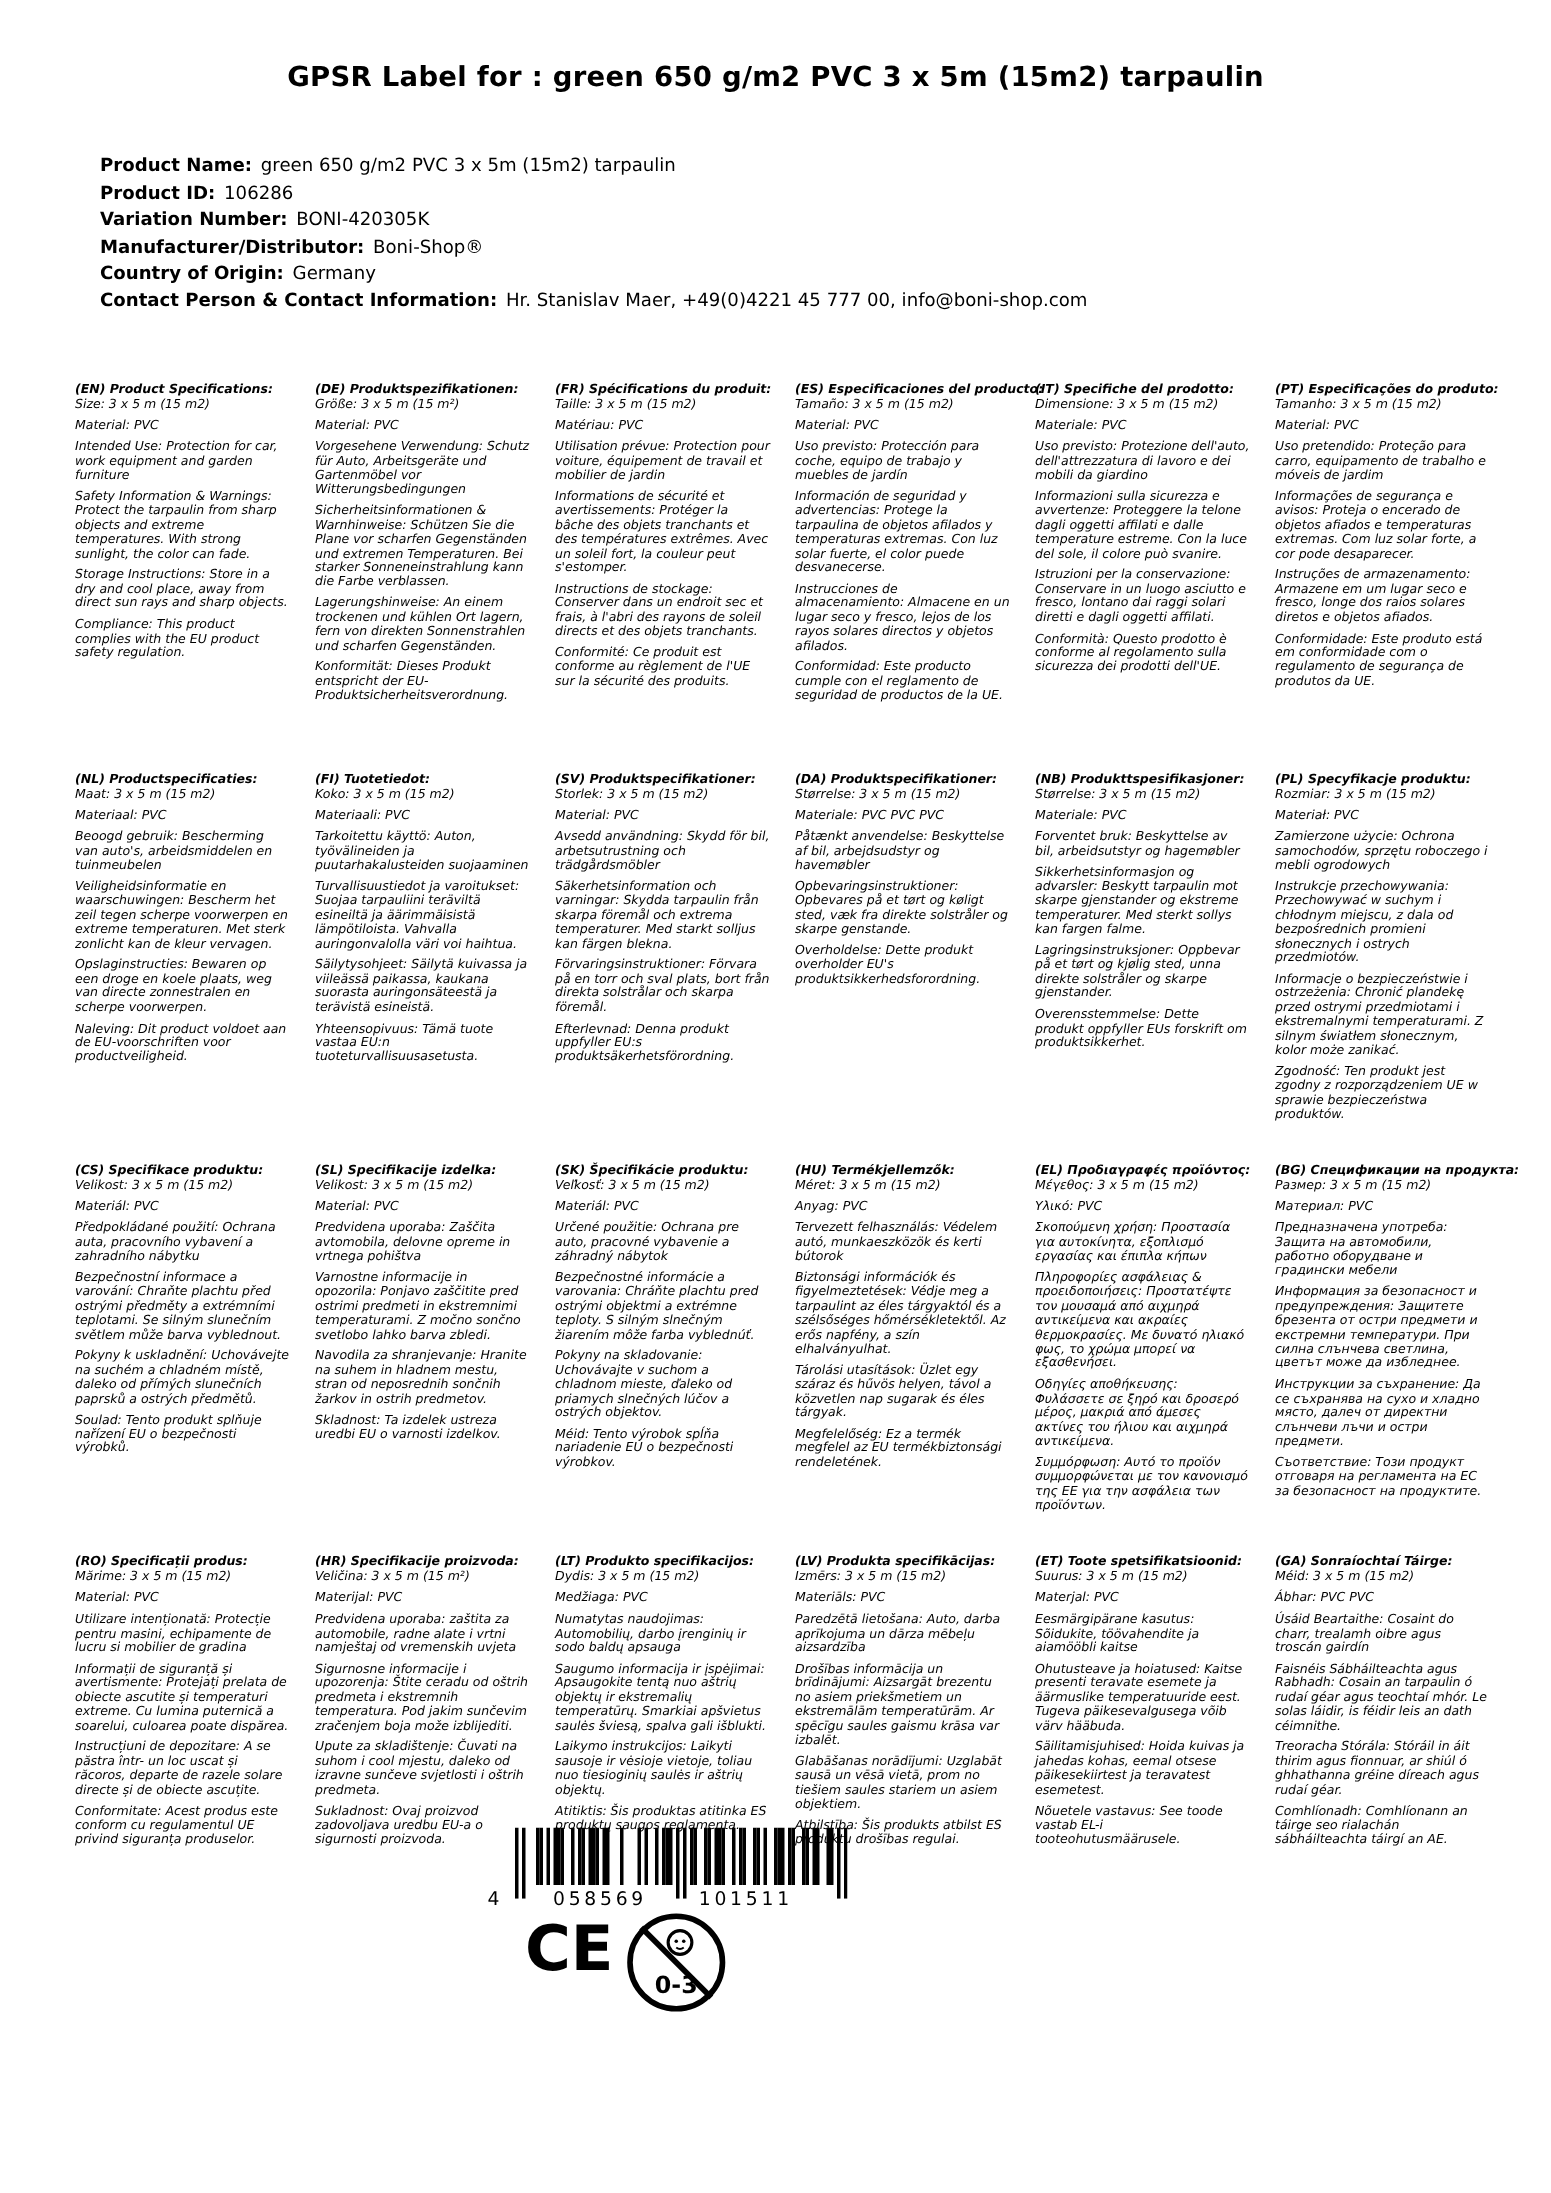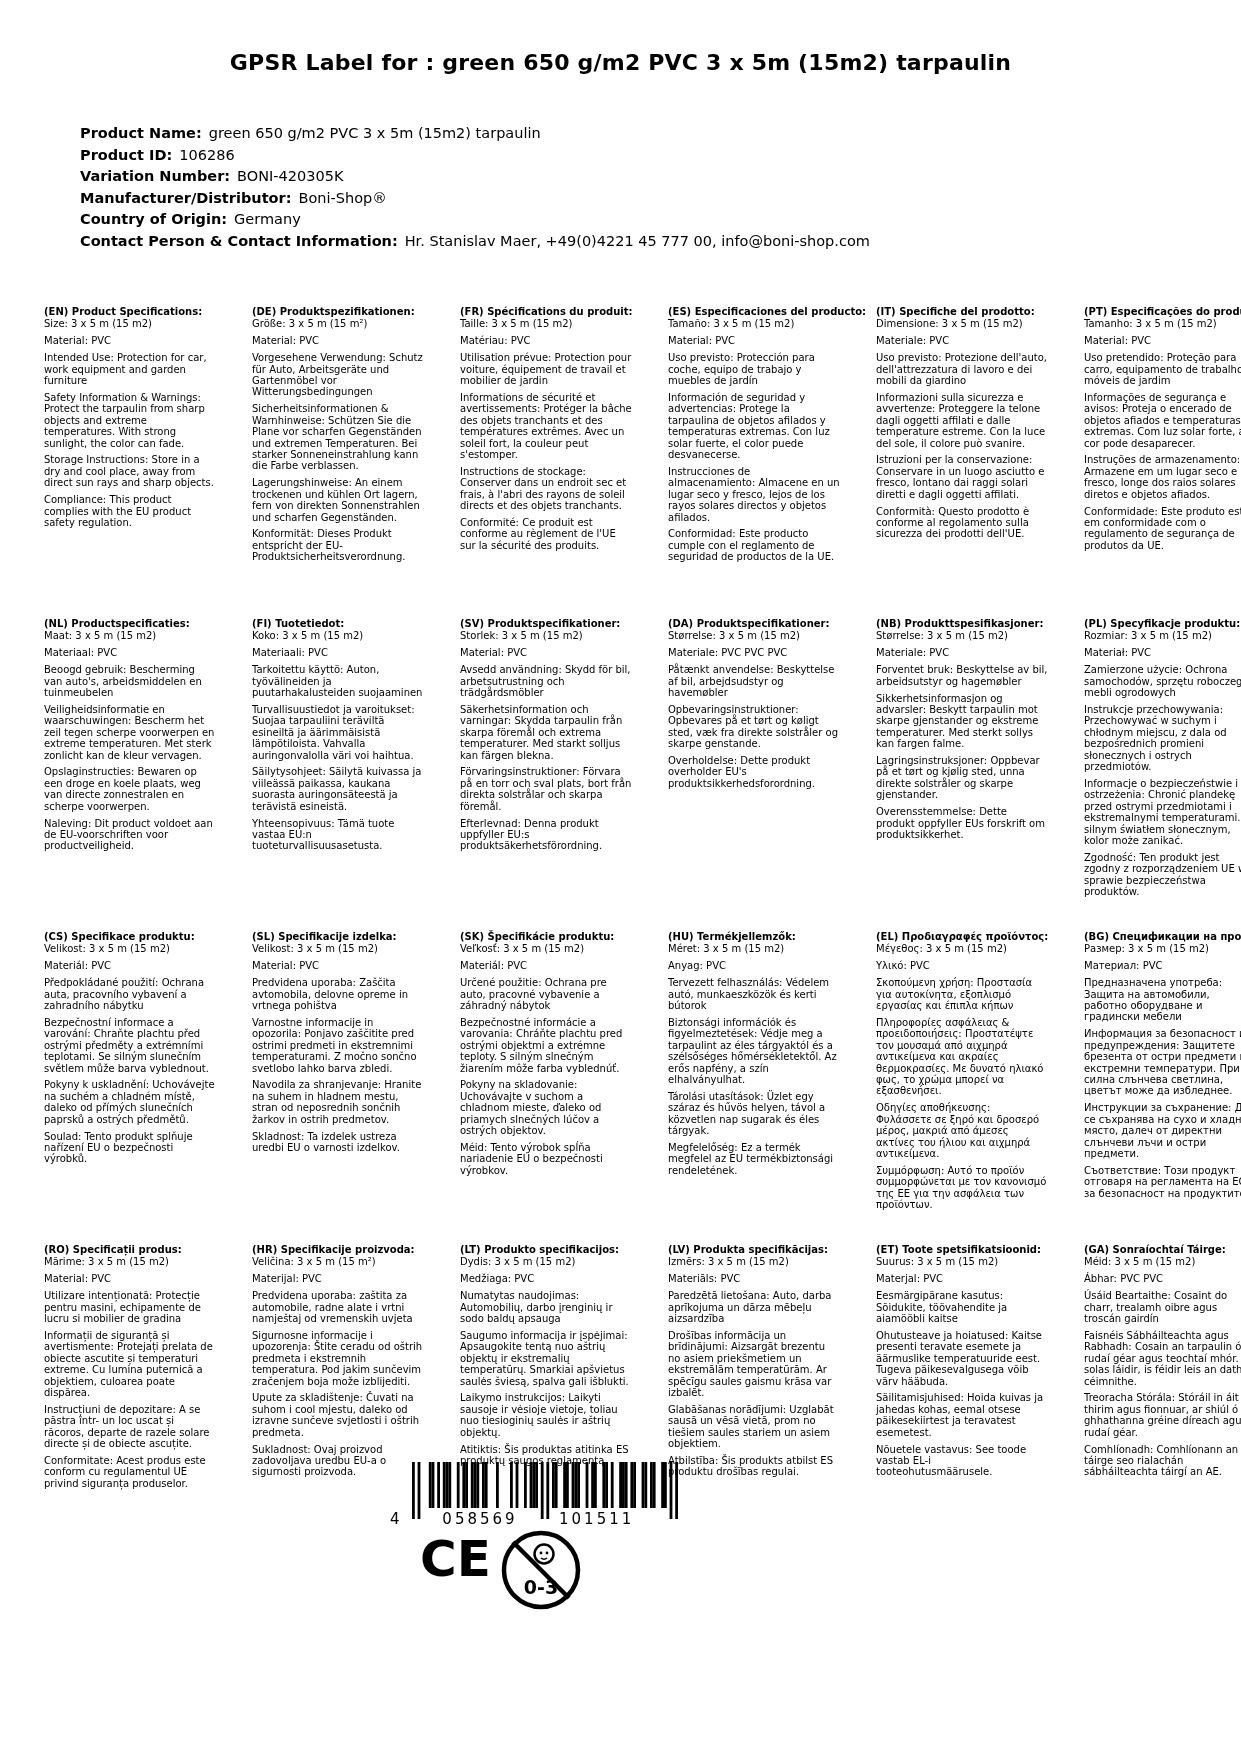--- a/index.html
+++ b/index.html
@@ -10,23 +10,23 @@
   .page-title{
     position:absolute;top:50px;left:0;width:1241px;text-align:center;
     font-size:22px;font-weight:bold;letter-spacing:.2px;
   }
   .info{
     position:absolute;left:56px;top:123px;font-size:14.5px;line-height:21.5px;
   }
   .info-row{white-space:nowrap;margin-left:24px;}
   .info-label{font-weight:bold;margin-right:7px;}
   .lang-grid{
-    position:absolute;left:44px;top:306px;width:1160px;
-    display:grid;grid-template-columns:repeat(6,172px);column-gap:36px;
-    grid-template-rows:312px 313px 313px auto;align-items:start;
+    position:absolute;left:60px;top:306px;width:1160px;
+    display:grid;grid-template-columns:repeat(6,172px);column-gap:20px;
+    grid-template-rows:312px 313px 313px auto;align-items:start;font-style:italic;
   }
   .lang-cell{font-size:10px;line-height:11.4px;}
   .lang-header{font-weight:bold;white-space:nowrap;margin:0 0 1px 0;}
   .lang-cell p{margin:0 0 5.5px 0;overflow-wrap:break-word;}
   .barcode{position:absolute;left:412px;top:1462px;}
   .barcode svg rect{fill:#000;}
   .bc-num{position:absolute;font-size:15px;letter-spacing:3px;top:1510px;}
   .bc-lead{left:390px;}
   .bc-g1{left:429px;width:102px;text-align:center;}
   .bc-g2{left:559px;width:102px;}
@@ -208,21 +208,21 @@
       <p>Предназначена употреба: Защита на автомобили, работно оборудване и градински мебели</p>
       <p>Информация за безопасност и предупреждения: Защитете брезента от остри предмети и екстремни температури. При силна слънчева светлина, цветът може да избледнее.</p>
       <p>Инструкции за съхранение: Да се съхранява на сухо и хладно място, далеч от директни слънчеви лъчи и остри предмети.</p>
       <p>Съответствие: Този продукт отговаря на регламента на ЕС за безопасност на продуктите.</p>
     </div>
     <div class="lang-cell">
       <div class="lang-header">(RO) Specificații produs:</div>
       <p>Mărime: 3 x 5 m (15 m2)</p>
       <p>Material: PVC</p>
       <p>Utilizare intenționată: Protecție pentru masini, echipamente de lucru si mobilier de gradina</p>
-      <p>Informații de siguranță și avertismente: Protejați prelata de obiecte ascutite și temperaturi extreme. Cu lumina puternică a objektiem, culoarea poate dispărea.</p>
+      <p>Informații de siguranță și avertismente: Protejați prelata de obiecte ascutite și temperaturi extreme. Cu lumina puternică a soarelui, culoarea poate dispărea.</p>
       <p>Instrucțiuni de depozitare: A se păstra într- un loc uscat și răcoros, departe de razele solare directe și de obiecte ascuțite.</p>
       <p>Conformitate: Acest produs este conform cu regulamentul UE privind siguranța produselor.</p>
     </div>
     <div class="lang-cell">
       <div class="lang-header">(HR) Specifikacije proizvoda:</div>
       <p>Veličina: 3 x 5 m (15 m²)</p>
       <p>Materijal: PVC</p>
       <p>Predvidena uporaba: zaštita za automobile, radne alate i vrtni namještaj od vremenskih uvjeta</p>
       <p>Sigurnosne informacije i upozorenja: Štite ceradu od oštrih predmeta i ekstremnih temperatura. Pod jakim sunčevim zračenjem boja može izblijediti.</p>
       <p>Upute za skladištenje: Čuvati na suhom i cool mjestu, daleko od izravne sunčeve svjetlosti i oštrih predmeta.</p>

